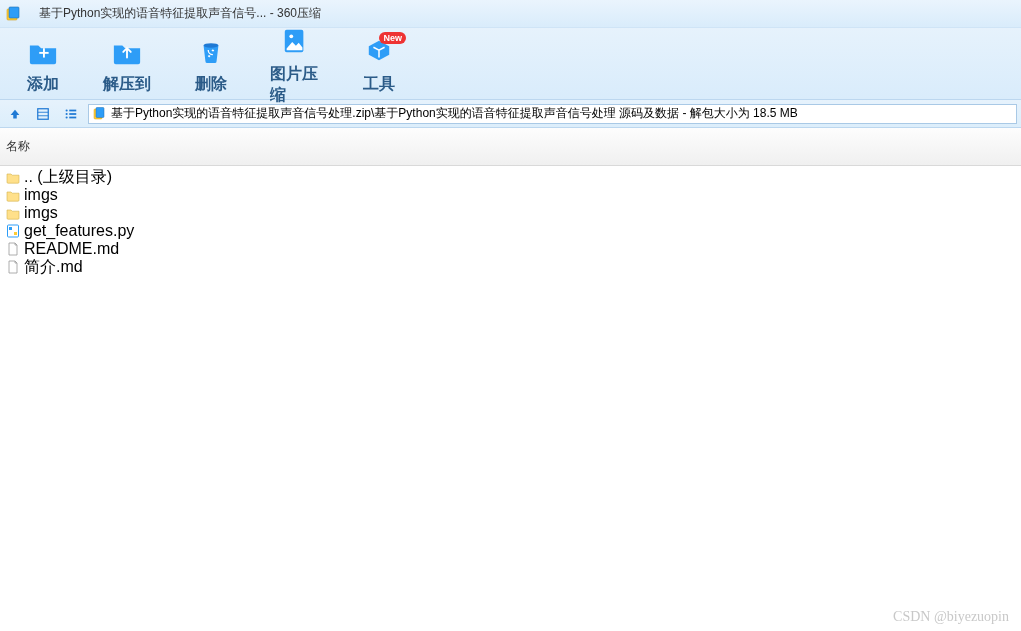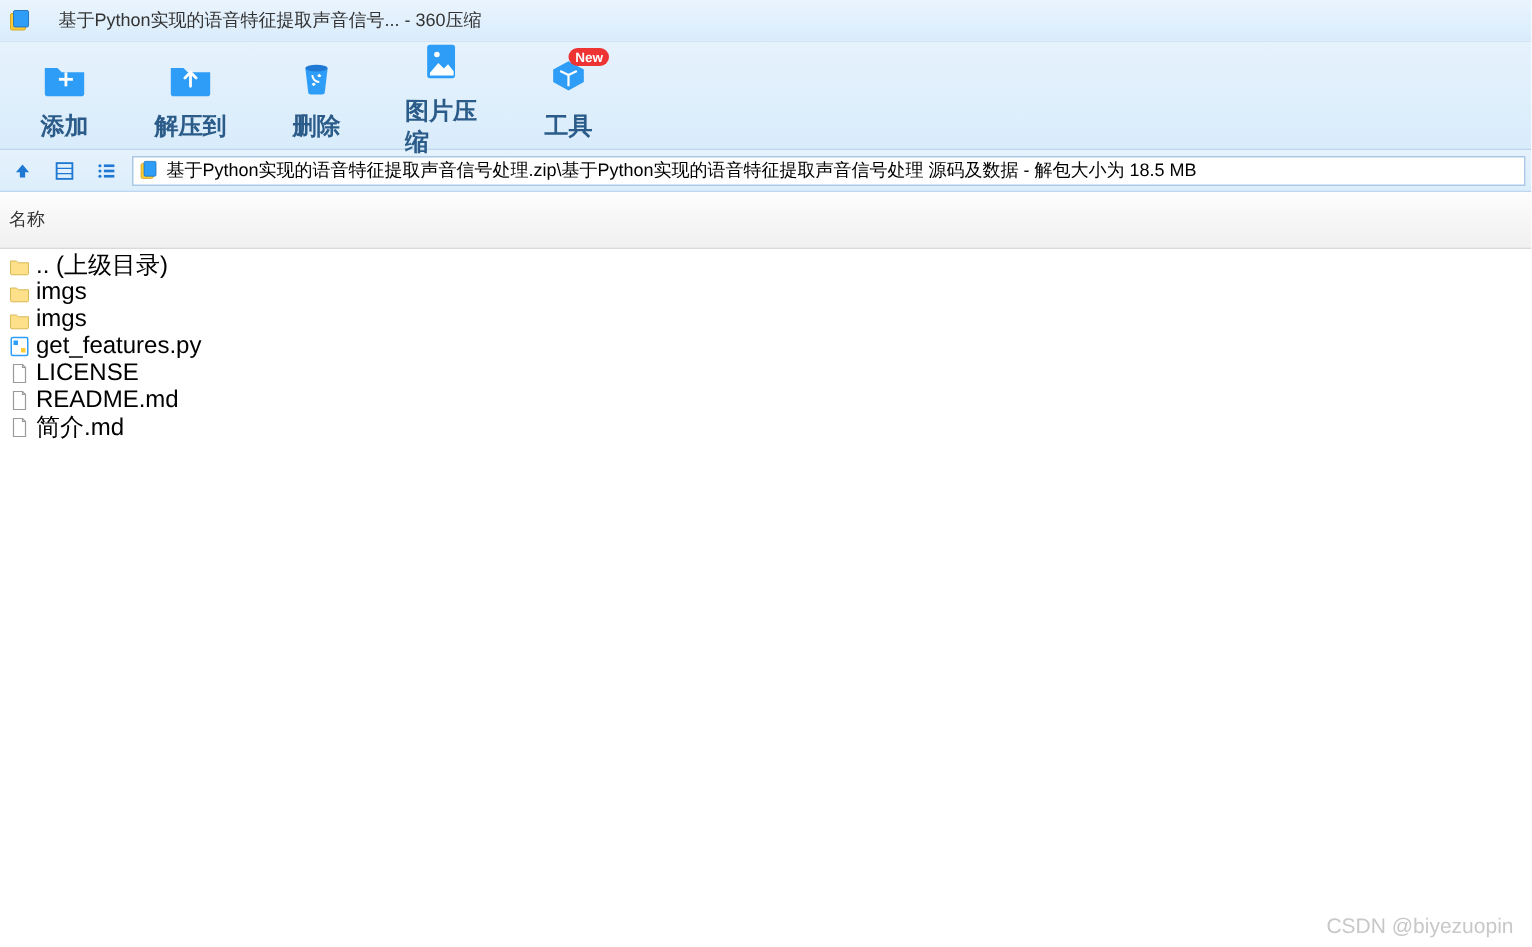--- a/index.html
+++ b/index.html
@@ -113,21 +113,21 @@
     cursor: default;
   }
   .ficon { width: 14px; height: 14px; flex-shrink:0; display:flex; align-items:center; justify-content:center; }
   .fname { font-size: 16px; color: #000; }
   .watermark {
     position: absolute;
     bottom: 6px;
     right: 12px;
     color: #c8c8c8;
     font-size: 14px;
-    font-family: Liberation Sans, sans-serif;
+    font-family: Liberation Serif, serif;
     pointer-events: none;
     margin-top: 16px;
   }
 </style>
 </head>
 <body>
 
 <div class="titlebar">
   <span class="app-icon">
     <svg viewBox="0 0 16 16" width="16" height="16">
@@ -270,35 +270,26 @@
       </span>
       <span class="fname">get_features.py</span>
     </div>
     <div class="file-row">
       <span class="ficon">
         <svg viewBox="0 0 14 14" width="14" height="14">
           <path d="M3 1 h6 l2 2 v10 H3 Z" fill="#fff" stroke="#9a9a9a" stroke-width="0.8"></path>
           <path d="M9 1 v2 h2" fill="none" stroke="#9a9a9a" stroke-width="0.8"></path>
         </svg>
       </span>
-      <span class="fname">LICENSE</span>
+      <span class="fname">README.md</span>
     </div>
     <div class="file-row">
       <span class="ficon">
         <svg viewBox="0 0 14 14" width="14" height="14">
           <path d="M3 1 h6 l2 2 v10 H3 Z" fill="#fff" stroke="#9a9a9a" stroke-width="0.8"></path>
           <path d="M9 1 v2 h2" fill="none" stroke="#9a9a9a" stroke-width="0.8"></path>
         </svg>
       </span>
-      <span class="fname">README.md</span>
-    </div>
-    <div class="file-row">
-      <span class="ficon">
-        <svg viewBox="0 0 14 14" width="14" height="14">
-          <path d="M3 1 h6 l2 2 v10 H3 Z" fill="#fff" stroke="#9a9a9a" stroke-width="0.8"></path>
-          <path d="M9 1 v2 h2" fill="none" stroke="#9a9a9a" stroke-width="0.8"></path>
-        </svg>
-      </span>
       <span class="fname">简介.md</span>
     </div>
   </div>
 
 <div class="watermark">CSDN @biyezuopin</div>
 
 </body></html>

